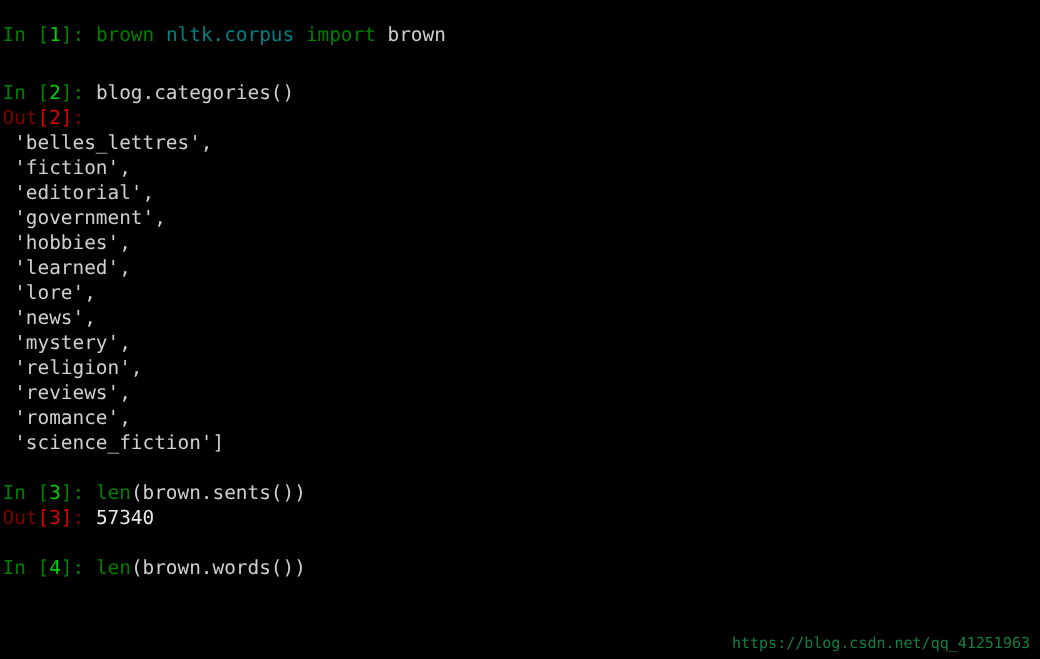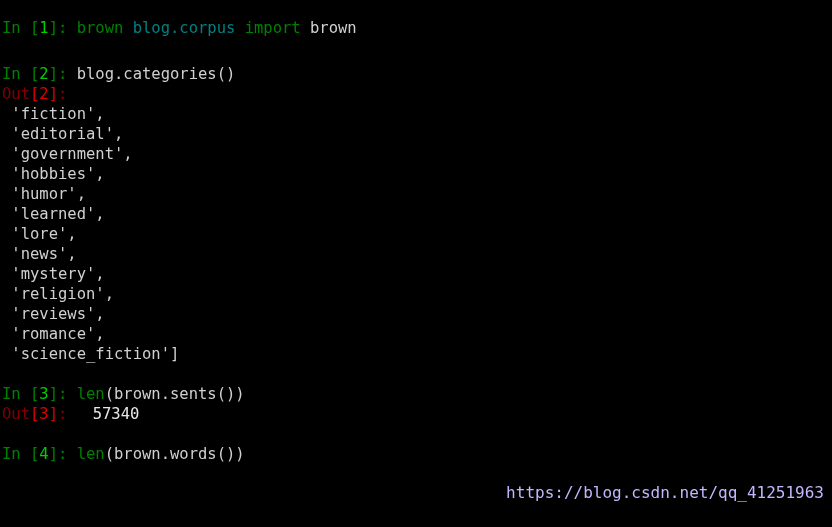--- a/index.html
+++ b/index.html
@@ -41,51 +41,51 @@
   .in-label      { color: #008000; }
   .in-num        { color: #00d000; }
   .in-colon      { color: #008000; }
   .out-label     { color: #800000; }
   .out-num       { color: #e00000; }
   .out-colon     { color: #800000; }
   .kw            { color: #008000; }
   .mod           { color: #008080; }
   .builtin       { color: #008000; }
   .plain         { color: #d0d0d0; }
-  .outval        { color: #e8e8e8; margin-left: 16px; }
+  .outval        { color: #e8e8e8; }
   .liststr       { color: #d0d0d0; }
   .watermark {
     position: absolute;
     right: 8px;
-    bottom: 24px;
-    font-size: 16px;
+    bottom: 3px;
+    font-size: 12px;
     line-height: 20px;
-    color: #c4b5fd;
+    color: #15803d;
     white-space: pre;
     font-family: "DejaVu Sans Mono", "Liberation Mono", monospace;
   }
 </style>
 </head>
 <body>
 
 <div id="terminal">
 
-  <div class="line first-line"><span class="in-label">In </span><span class="in-colon">[</span><span class="in-num">1</span><span class="in-colon">]</span><span class="in-colon">: </span><span class="kw">brown</span><span class="mod"> blog.corpus </span><span class="kw">import</span><span class="plain"> brown</span></div>
+  <div class="line first-line"><span class="in-label">In </span><span class="in-colon">[</span><span class="in-num">1</span><span class="in-colon">]</span><span class="in-colon">: </span><span class="kw">brown</span><span class="mod"> nltk.corpus </span><span class="kw">import</span><span class="plain"> brown</span></div>
 
   <div class="line blank"> </div>
 
   <div class="line"><span class="in-label">In </span><span class="in-colon">[</span><span class="in-num">2</span><span class="in-colon">]</span><span class="in-colon">: </span><span class="plain">blog.categories()</span></div>
 
   <div class="line"><span class="out-label">Out</span><span class="out-num">[</span><span class="out-num">2</span><span class="out-num">]</span><span class="out-colon">:</span></div>
 
+  <div class="line"><span class="liststr"> 'belles_lettres',</span></div>
   <div class="line"><span class="liststr"> 'fiction',</span></div>
   <div class="line"><span class="liststr"> 'editorial',</span></div>
   <div class="line"><span class="liststr"> 'government',</span></div>
   <div class="line"><span class="liststr"> 'hobbies',</span></div>
-  <div class="line"><span class="liststr"> 'humor',</span></div>
   <div class="line"><span class="liststr"> 'learned',</span></div>
   <div class="line"><span class="liststr"> 'lore',</span></div>
   <div class="line"><span class="liststr"> 'news',</span></div>
   <div class="line"><span class="liststr"> 'mystery',</span></div>
   <div class="line"><span class="liststr"> 'religion',</span></div>
   <div class="line"><span class="liststr"> 'reviews',</span></div>
   <div class="line"><span class="liststr"> 'romance',</span></div>
   <div class="line"><span class="liststr"> 'science_fiction']</span></div>
 
   <div class="line blank"> </div>

